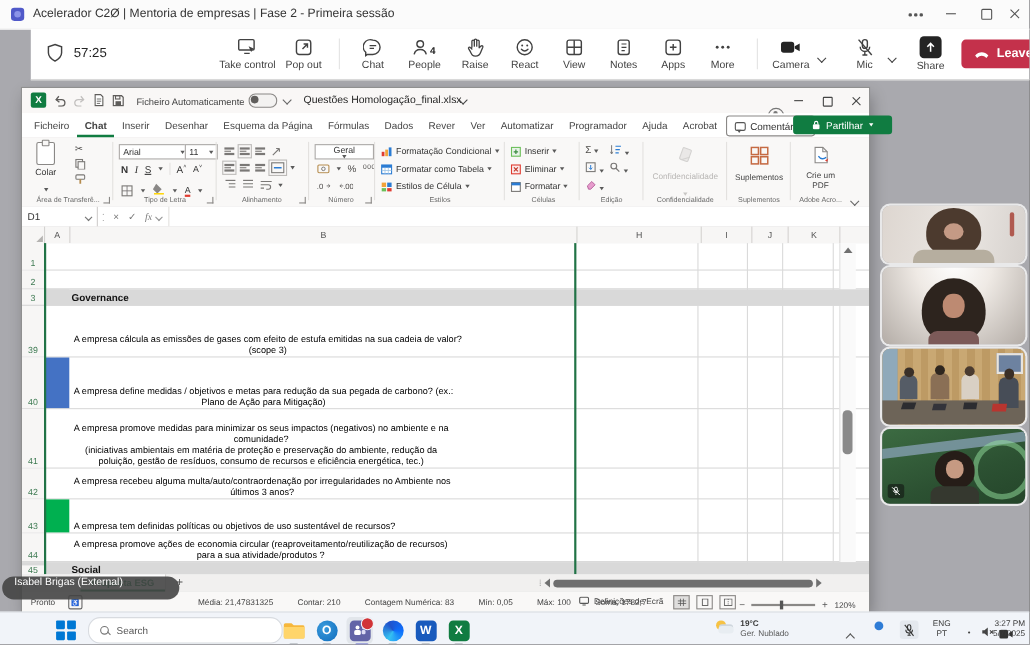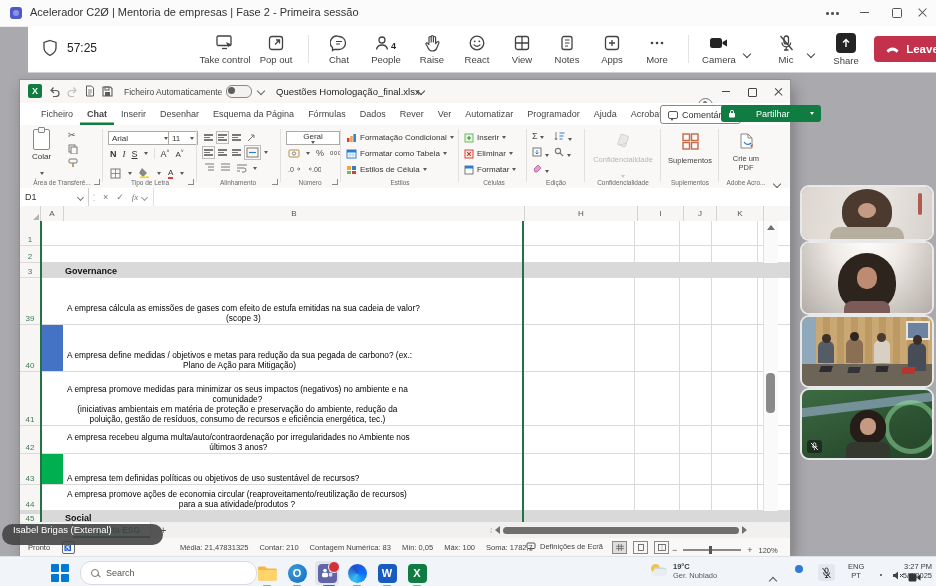--- a/index.html
+++ b/index.html
@@ -52,22 +52,22 @@
   .xmax{width:7px;height:7px;border:1.1px solid #444;border-radius:1px;}
   .xclose{width:9px;height:9px;position:relative;}
   .xclose:before,.xclose:after{content:"";position:absolute;left:4px;top:0;width:1.1px;height:9.5px;background:#444;}
   .xclose:before{transform:rotate(45deg);} .xclose:after{transform:rotate(-45deg);}
   
   .xtabs{left:0;top:23px;width:770px;height:22px;background:#fff;border-bottom:1px solid #e1dfdd;}
   .xtab{font-size:9px;color:#444;padding:0 7px;height:22px;display:flex;align-items:center;cursor:pointer;white-space:nowrap;}
   .xtab.active{font-weight:bold;box-shadow:inset 0 -2.5px 0 #107c41;}
   .cmtbtn{left:640px;top:2px;height:17px;border:1px solid #8a8886;border-radius:3px;background:#fff;display:flex;
           align-items:center;gap:4px;padding:0 7px;font-size:9px;color:#333;}
-  .shrbtn{left:701px;top:2px;height:17px;border-radius:3px;background:#107c41;display:flex;align-items:center;gap:20px;
-          padding:0 7px;font-size:9px;color:#fff;}
+  .shrbtn{left:701px;top:2px;height:17px;border-radius:3px;background:#107c41;display:flex;align-items:center;gap:5px;
+          padding:0 17px;font-size:9px;color:#fff;}
   .bub{width:8px;height:6px;border:1.1px solid #555;border-radius:2px;position:relative;}
   .bub:after{content:"";position:absolute;left:1px;bottom:-3px;border-left:2px solid transparent;border-right:2px solid transparent;border-top:3px solid #555;}
   
   .ribbon{left:0;top:45px;width:770px;height:63px;background:#f9f8f7;border-bottom:1px solid #d8d6d4;}
   .gdiv{top:4px;width:1px;height:53px;background:#e3e1df;}
   .glabel{bottom:2px;font-size:6.5px;color:#696969;text-align:center;white-space:nowrap;}
   .launch{width:5px;height:5px;border-right:1px solid #8a8886;border-bottom:1px solid #8a8886;}
   .selbox{height:12px;border:1px solid #aca9a7;background:#fff;display:flex;align-items:center;justify-content:space-between;
           padding:0 3px;font-size:8px;color:#333;}
   .dd{width:0;height:0;border-left:2.5px solid transparent;border-right:2.5px solid transparent;border-top:3px solid #5a5a5a;display:inline-block;}
@@ -325,21 +325,21 @@
         </div>
       <div class="ab" style="left:728px;top:8px;">
           <div class="xmax"></div>
         </div>
       <div class="ab" style="left:754px;top:7px;">
           <div class="xclose"></div>
         </div>
     </div>
 
     <div class="xtabs ab">
-      <div class="flex" style="height:22px;padding-left:14px;">
+      <div class="flex" style="height:22px;padding-left:4px;">
         <div class="xtab">Ficheiro</div>
         <div class="xtab active">Chat</div>
         <div class="xtab">Inserir</div>
         <div class="xtab">Desenhar</div>
         <div class="xtab">Esquema da Página</div>
         <div class="xtab">Fórmulas</div>
         <div class="xtab">Dados</div>
         <div class="xtab">Rever</div>
         <div class="xtab">Ver</div>
         <div class="xtab">Automatizar</div>
@@ -736,21 +736,21 @@
         <span style="color:#999;font-size:8px;">⁞</span>
         <span class="tri-l"></span>
         <span class="hthumb"></span>
         <span class="tri-r"></span>
       </div>
     </div>
 
     <div class="sbar ab">
       <span class="ab" style="left:8px;top:5px;">Pronto</span>
       <span class="ab" style="left:42px;top:3px;width:11px;height:11px;border:1px solid #666;border-radius:2px;display:flex;align-items:center;justify-content:center;font-size:6px;color:#666;">♿</span>
-      <div class="ab flex" style="left:160px;top:5px;gap:11px;">
+      <div class="ab flex" style="left:160px;top:5px;gap:22px;">
         <span class="stat">Média: 21,47831325</span>
         <span class="stat">Contar: 210</span>
         <span class="stat">Contagem Numérica: 83</span>
         <span class="stat">Mín: 0,05</span>
         <span class="stat">Máx: 100</span>
         <span class="stat">Soma: 1782,7</span>
       </div>
       <div class="ab flex" style="left:506px;top:4px;gap:4px;">
         <svg width="10" height="9" viewBox="0 0 10 9">
             <rect x="1" y="1" width="8" height="5.5" rx="1" fill="none" stroke="#555" stroke-width="1"></rect>

